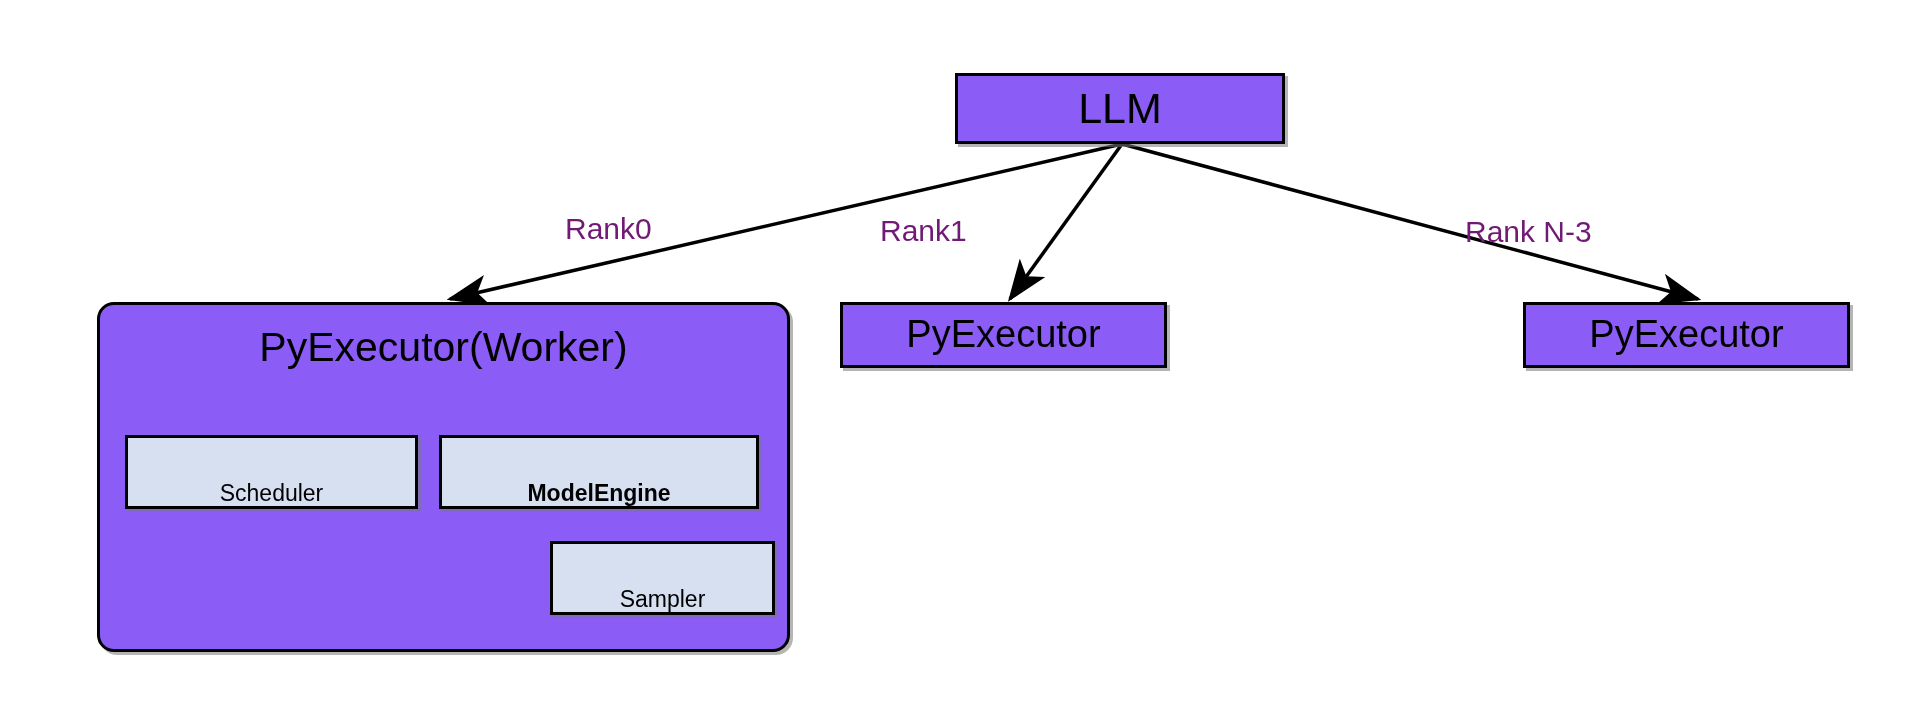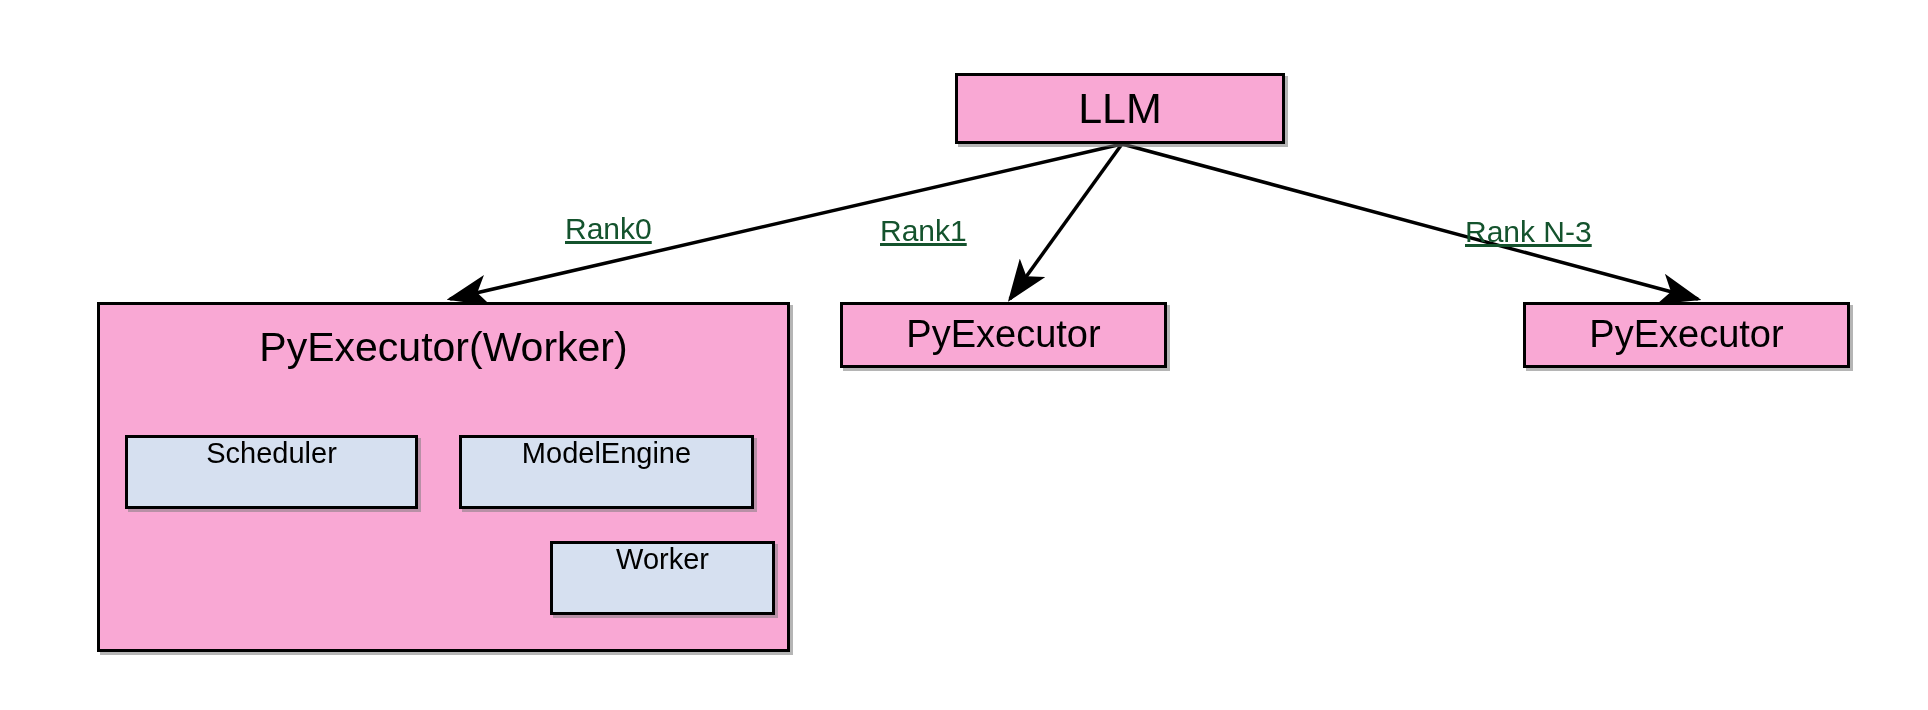--- a/index.html
+++ b/index.html
@@ -22,21 +22,21 @@
     position: absolute;
     left: 0;
     top: 0;
     width: 1928px;
     height: 710px;
     pointer-events: none;
   }
   .node {
     position: absolute;
     box-sizing: border-box;
-    background: #f9a8d4;
+    background: #8b5cf6;
     border: 3px solid #000000;
     box-shadow: 3px 3px 0 rgba(120,120,120,0.55);
     display: flex;
     align-items: center;
     justify-content: center;
     color: #000000;
     line-height: 1.1;
     white-space: nowrap;
   }
   .node-label {
@@ -54,45 +54,46 @@
   }
 
   
   #node-worker {
     left: 97px;
     top: 302px;
     width: 693px;
     height: 350px;
     display: block;
     padding: 0;
+    border-radius: 17px;
   }
   #node-worker .worker-title {
     position: absolute;
     left: 0;
     top: 20px;
     width: 100%;
     text-align: center;
     font-size: 41px;
     color: #000000;
   }
   .subnode {
     position: absolute;
     box-sizing: border-box;
     background: #d6e0f0;
     border: 3px solid #000000;
     box-shadow: 3px 3px 0 rgba(120,120,120,0.5);
     display: flex;
-    align-items: flex-start;
+    align-items: flex-end;
     justify-content: center;
-    font-size: 29px;
+    font-size: 23px;
     color: #000000;
     white-space: nowrap;
   }
   #sub-scheduler      { left: 25px;  top: 130px; width: 293px; height: 74px; }
-  #sub-modelengine    { left: 359px; top: 130px; width: 295px; height: 74px; }
+  #sub-modelengine    { left: 339px; top: 130px; width: 320px; height: 74px; font-weight: bold; }
   #sub-kvcachemanager { left: 25px;  top: 236px; width: 390px; height: 74px; }
   #sub-sampler        { left: 450px; top: 236px; width: 225px; height: 74px; }
 
   
   #node-rank1 {
     left: 840px;
     top: 302px;
     width: 327px;
     height: 66px;
     font-size: 38px;
@@ -102,24 +103,23 @@
     top: 302px;
     width: 327px;
     height: 66px;
     font-size: 38px;
   }
 
   
   .edge-label {
     position: absolute;
     font-size: 30px;
-    color: #14532d;
+    color: #701a75;
     white-space: nowrap;
     background: transparent;
-    text-decoration: underline;
   }
   #label-rank0  { left: 565px;  top: 212px; }
   #label-rank1  { left: 880px;  top: 214px; }
   #label-rankn  { left: 1465px; top: 215px; }
 </style>
 </head>
 <body>
 
 <div id="canvas">
 
@@ -147,21 +147,21 @@
     <div class="subnode" id="sub-scheduler">
       <span class="node-label">Scheduler</span>
     </div>
 
     <div class="subnode" id="sub-modelengine">
       <span class="node-label">ModelEngine</span>
     </div>
 
 
     <div class="subnode" id="sub-sampler">
-      <span class="node-label">Worker</span>
+      <span class="node-label">Sampler</span>
     </div>
   </div>
 
   <div class="node" id="node-rank1">
     <span class="node-label">PyExecutor</span>
   </div>
 
   <div class="node" id="node-rankn">
     <span class="node-label">PyExecutor</span>
   </div>

